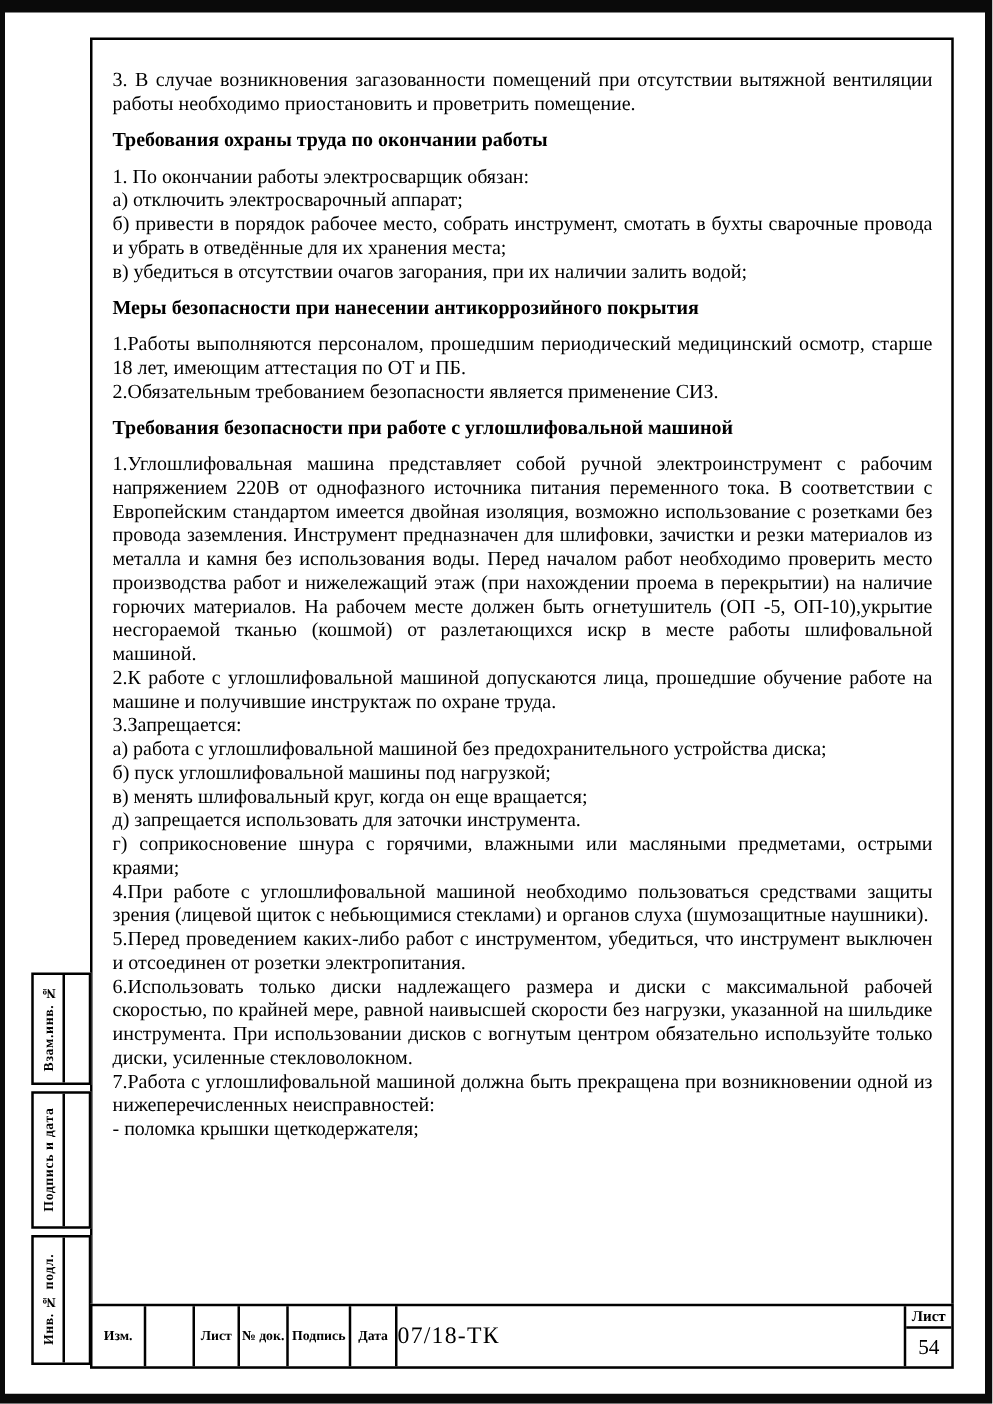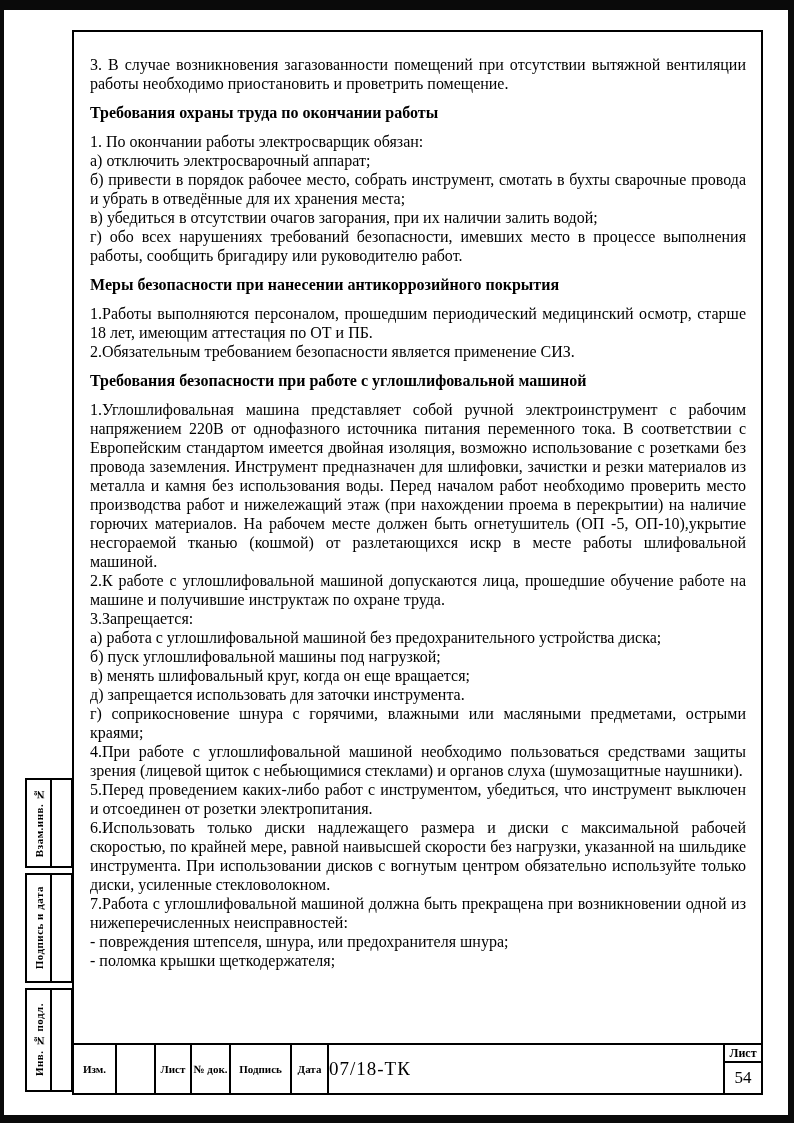--- a/index.html
+++ b/index.html
@@ -98,21 +98,21 @@
   .tb-col {
     box-sizing: border-box;
     border-right: 2px solid #000;
     display: flex;
     flex-direction: row;
   }
   .tb-col-0 { width: 43px; }
   .tb-col-1 { width: 39px; gap: 35px; }
   .tb-col-2 { width: 36px; }
   .tb-col-3 { width: 39px; }
-  .tb-col-4 { width: 61px; }
+  .tb-col-4 { width: 50px; }
   .tb-col-5 { width: 37px; }
   .tb-cell {
     box-sizing: border-box;
     border-bottom: 2px solid #000;
     height: 16px;
   }
   .tb-label {
     flex: 1;
     display: flex;
     align-items: center;
@@ -160,38 +160,36 @@
 
 <div class="frame"></div>
 
 <div class="doc-content">
   <p class="doc-par">3. В случае возникновения загазованности помещений при отсутствии вытяжной вентиляции работы необходимо приостановить и проветрить помещение.</p>
   <h3 class="doc-heading">Требования охраны труда по окончании работы</h3>
   <p class="doc-par">1. По окончании работы электросварщик обязан:</p>
   <p class="doc-par">а) отключить электросварочный аппарат;</p>
   <p class="doc-par">б) привести в порядок рабочее место, собрать инструмент, смотать в бухты сварочные провода и убрать в отведённые для их хранения места;</p>
   <p class="doc-par">в) убедиться в отсутствии очагов загорания, при их наличии залить водой;</p>
-  <p class="doc-par">г) обо всех нарушениях требований безопасности, имевших место в процессе выполнения работы, сообщить бригадиру или руководителю работ.</p>
   <h3 class="doc-heading">Меры безопасности при нанесении антикоррозийного покрытия</h3>
   <p class="doc-par">1.Работы выполняются персоналом, прошедшим периодический медицинский осмотр, старше 18 лет, имеющим аттестация по ОТ и ПБ.</p>
   <p class="doc-par">2.Обязательным требованием безопасности является применение СИЗ.</p>
   <h3 class="doc-heading">Требования безопасности при работе с углошлифовальной машиной</h3>
   <p class="doc-par">1.Углошлифовальная машина представляет собой ручной электроинструмент с рабочим напряжением 220В от однофазного источника питания переменного тока. В соответствии с Европейским стандартом имеется двойная изоляция, возможно использование с розетками без провода заземления. Инструмент предназначен для шлифовки, зачистки и резки материалов из металла и камня без использования воды. Перед началом работ необходимо проверить место производства работ и нижележащий этаж (при нахождении проема в перекрытии) на наличие горючих материалов. На рабочем месте должен быть огнетушитель (ОП -5, ОП-10),укрытие несгораемой тканью (кошмой) от разлетающихся искр в месте работы шлифовальной машиной.</p>
   <p class="doc-par">2.К работе с углошлифовальной машиной допускаются лица, прошедшие обучение работе на машине и получившие инструктаж по охране труда.</p>
   <p class="doc-par">3.Запрещается:</p>
   <p class="doc-par">а) работа с углошлифовальной машиной без предохранительного устройства диска;</p>
   <p class="doc-par">б) пуск углошлифовальной машины под нагрузкой;</p>
   <p class="doc-par">в) менять шлифовальный круг, когда он еще вращается;</p>
   <p class="doc-par">д) запрещается использовать для заточки инструмента.</p>
   <p class="doc-par">г) соприкосновение шнура с горячими, влажными или масляными предметами, острыми краями;</p>
   <p class="doc-par">4.При работе с углошлифовальной машиной необходимо пользоваться средствами защиты зрения (лицевой щиток с небьющимися стеклами) и органов слуха (шумозащитные наушники).</p>
   <p class="doc-par">5.Перед проведением каких-либо работ с инструментом, убедиться, что инструмент выключен и отсоединен от розетки электропитания.</p>
   <p class="doc-par">6.Использовать только диски надлежащего размера и диски с максимальной рабочей скоростью, по крайней мере, равной наивысшей скорости без нагрузки, указанной на шильдике инструмента. При использовании дисков с вогнутым центром обязательно используйте только диски, усиленные стекловолокном.</p>
   <p class="doc-par">7.Работа с углошлифовальной машиной должна быть прекращена при возникновении одной из нижеперечисленных неисправностей:</p>
-  <p class="doc-par">- повреждения штепселя, шнура, или предохранителя шнура;</p>
   <p class="doc-par">- поломка крышки щеткодержателя;</p>
 </div>
 
 <div class="stamp-box stamp-vzam">
   <div class="label-col">
     <span>Взам.инв. №</span>
   </div>
   <div class="blank-col"></div>
 </div>
 

